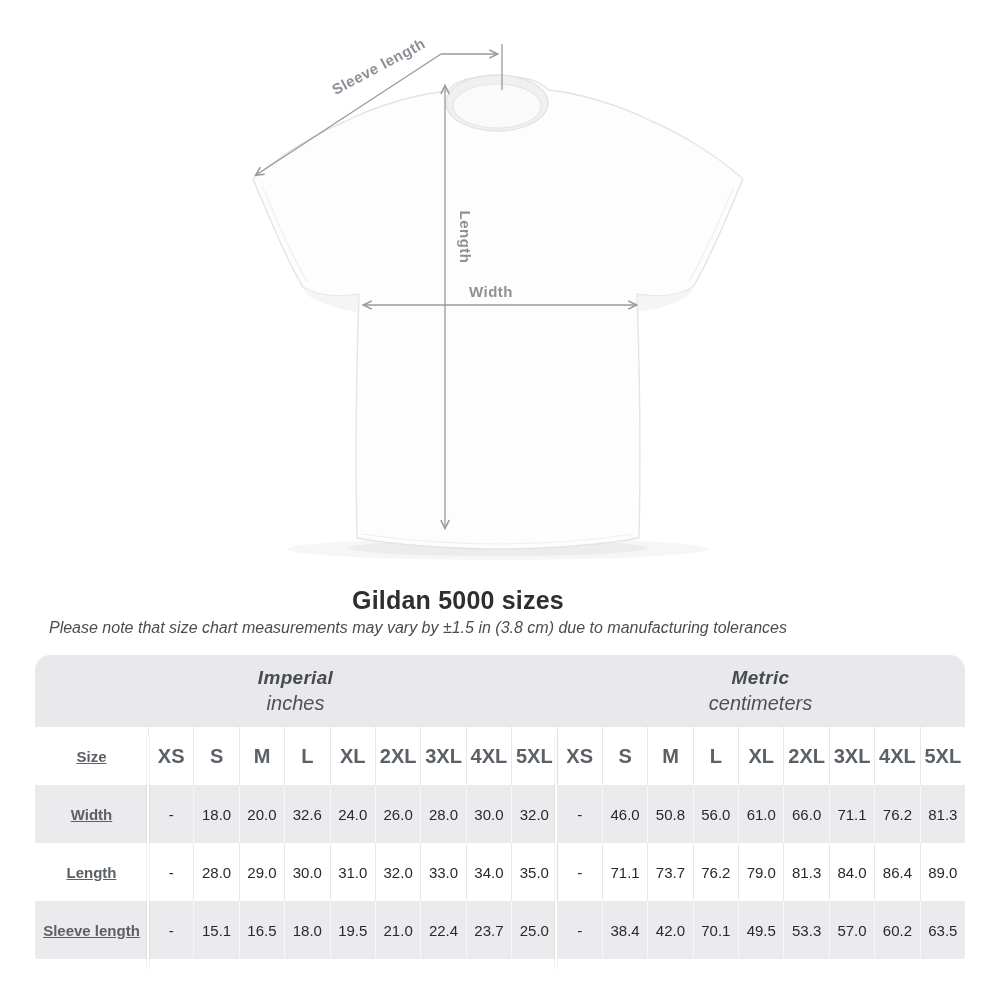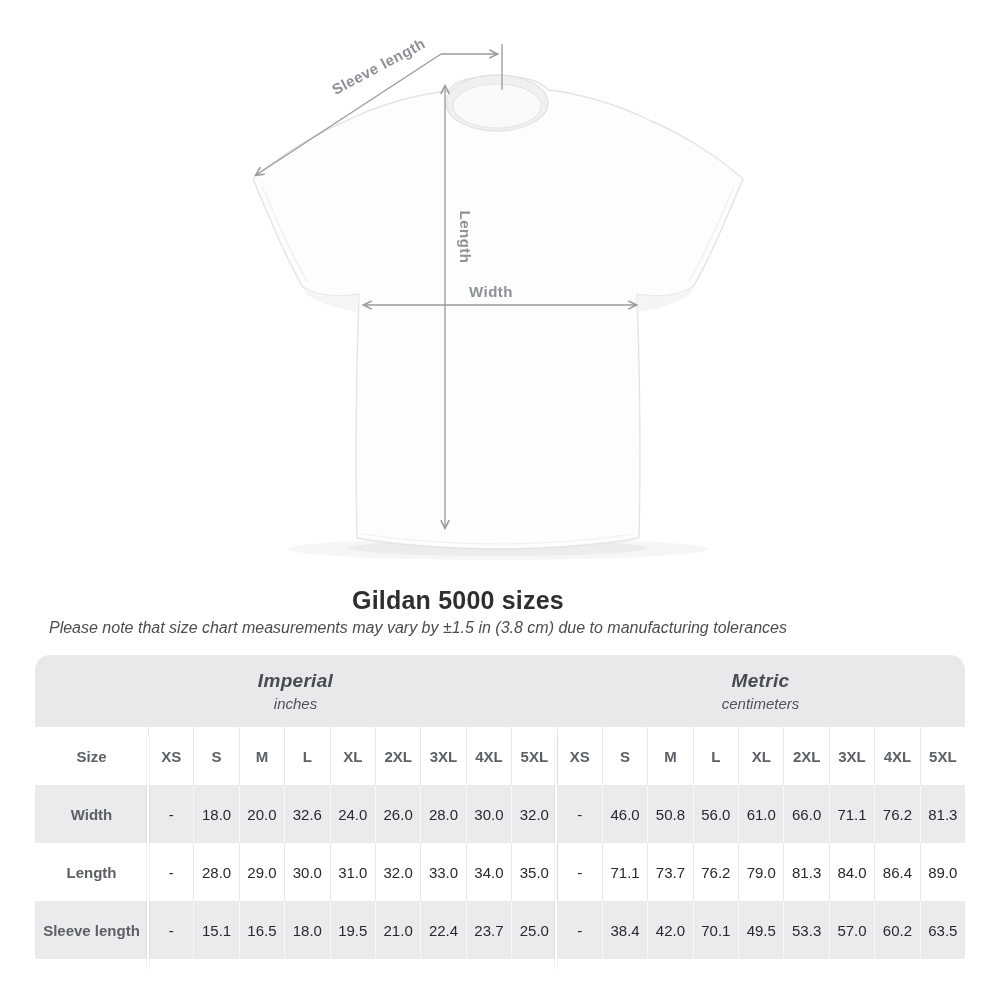--- a/index.html
+++ b/index.html
@@ -27,32 +27,32 @@
     font-style:italic;font-size:16px;color:#4d4d4d;}
 
   
   .sizetable{position:absolute;left:35px;top:655px;width:930px;height:314px;
     border-radius:15px;overflow:hidden;background:#fff;}
   .unitband{display:flex;height:72px;background:var(--panel-gray);}
   .unitgroup{display:flex;flex-direction:column;align-items:center;justify-content:center;gap:3px;}
   .unitgroup.imperial{width:521px;}
   .unitgroup.metric{width:409px;}
   .unitgroup .uname{font-size:19px;font-weight:bold;font-style:italic;color:#474c53;letter-spacing:.3px;}
-  .unitgroup .usub{font-size:15px;font-style:italic;color:#4d525a;}
+  .unitgroup .usub{font-size:20px;font-style:italic;color:#4d525a;}
 
   .trow{display:grid;grid-template-columns:113px repeat(18,1fr);height:58px;}
   .trow > div{display:flex;align-items:center;justify-content:center;}
   .trow.white{background:#fff;}
   .trow.gray{background:var(--row-gray);}
   .trow.white > div + div{border-left:1px solid var(--sep-on-white);}
   .trow.gray  > div + div{border-left:1px solid var(--sep-on-gray);}
   .trow > div:nth-child(2),
   .trow > div:nth-child(11){border-left:none;}
-  .cell-label{font-weight:bold;font-size:15px;color:var(--label-text);}
-  .cell-size{font-weight:bold;font-size:15px;color:var(--label-text);}
+  .cell-label{font-weight:bold;font-size:15px;color:var(--label-text);text-decoration:underline;}
+  .cell-size{font-weight:bold;font-size:20px;color:var(--label-text);}
   .cell-value{font-size:15px;color:var(--value-text);}
 
   .vsep{position:absolute;top:82px;bottom:0;width:2px;background:#fff;
     box-shadow:-1px 0 0 rgba(0,0,0,0.05),1px 0 0 rgba(0,0,0,0.05);}
   .vsep.s1{left:112px;}
   .vsep.s2{left:520px;}
 </style>
 </head>
 <body>
 

